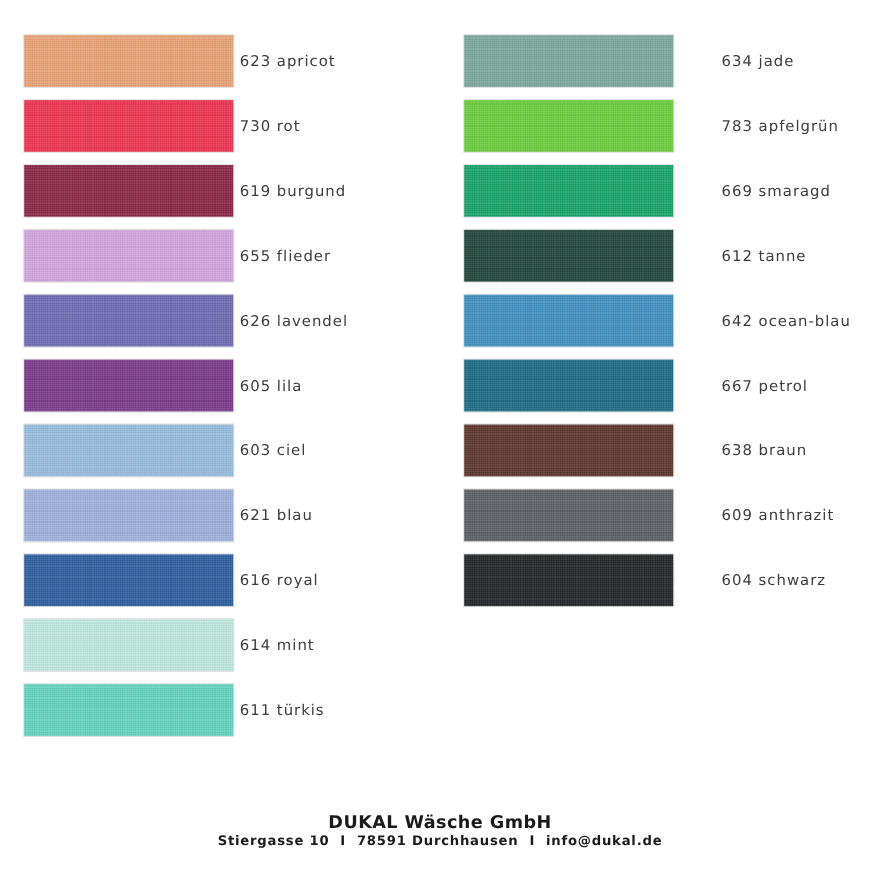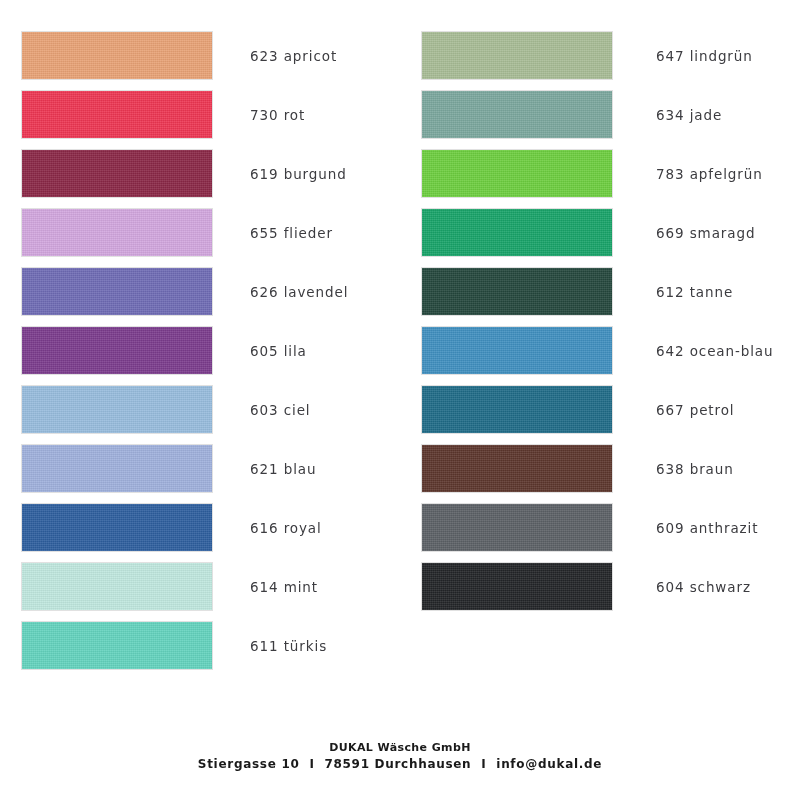--- a/index.html
+++ b/index.html
@@ -60,33 +60,33 @@
         rgba(255,255,255,0.05) 0px,
         rgba(255,255,255,0.05) 1px,
         rgba(0,0,0,0.025) 1px,
         rgba(0,0,0,0.025) 2px);
   }
   .label{
     font-size:13.5px;
     color:#3c3c40;
     letter-spacing:0.9px;
     white-space:nowrap;
-    padding-left:38px;
+    padding-left:6px;
     font-weight:400;
   }
   .col-right .label{padding-left:24px;}
   .footer{
     position:absolute;
     left:0;right:0;
     bottom:28px;
     text-align:center;
     color:#1a1a1a;
   }
   .footer-company{
-    font-size:11px;
+    font-size:16px;
     font-weight:bold;
     letter-spacing:0.4px;
     line-height:15px;
   }
   .footer-address{
     font-size:12px;
     font-weight:bold;
     letter-spacing:0.7px;
     line-height:16px;
     margin-top:1px;
@@ -163,26 +163,20 @@
       </div>
       <div class="row">
         <div class="swatch-wrap">
           <div class="swatch" style="background-color: rgb(99, 211, 190);"></div>
         </div>
         <div class="label">611 türkis</div>
       </div>
     </div>
 
     <div class="col col-right">
-      <div class="row">
-        <div class="swatch-wrap">
-          <div class="swatch" style="background-color: rgb(168, 188, 149);"></div>
-        </div>
-        <div class="label">647 lindgrün</div>
-      </div>
       <div class="row">
         <div class="swatch-wrap">
           <div class="swatch" style="background-color: rgb(123, 167, 157);"></div>
         </div>
         <div class="label">634 jade</div>
       </div>
       <div class="row">
         <div class="swatch-wrap">
           <div class="swatch" style="background-color: rgb(109, 206, 62);"></div>
         </div>

